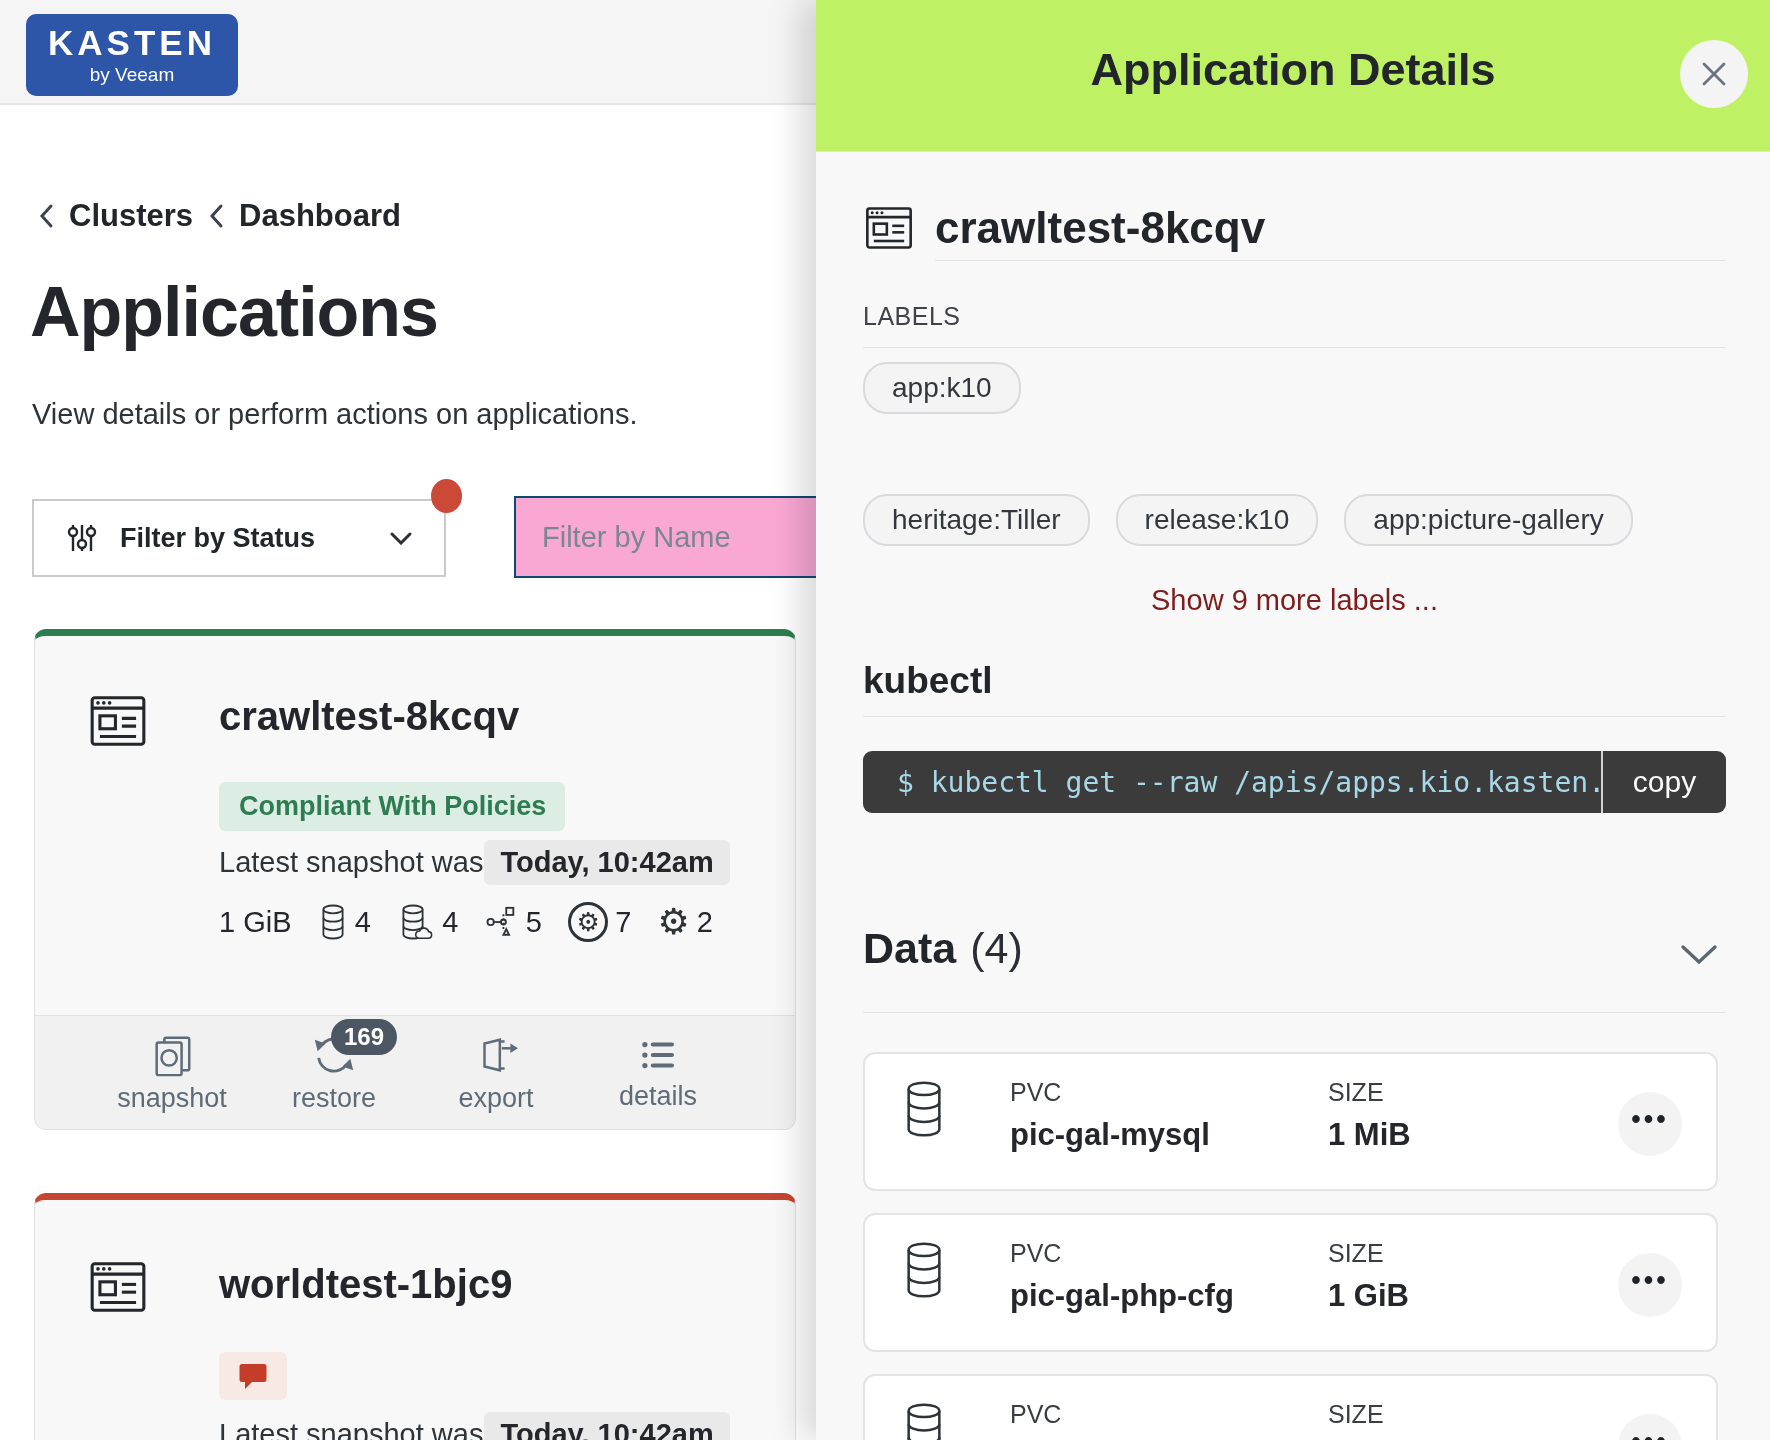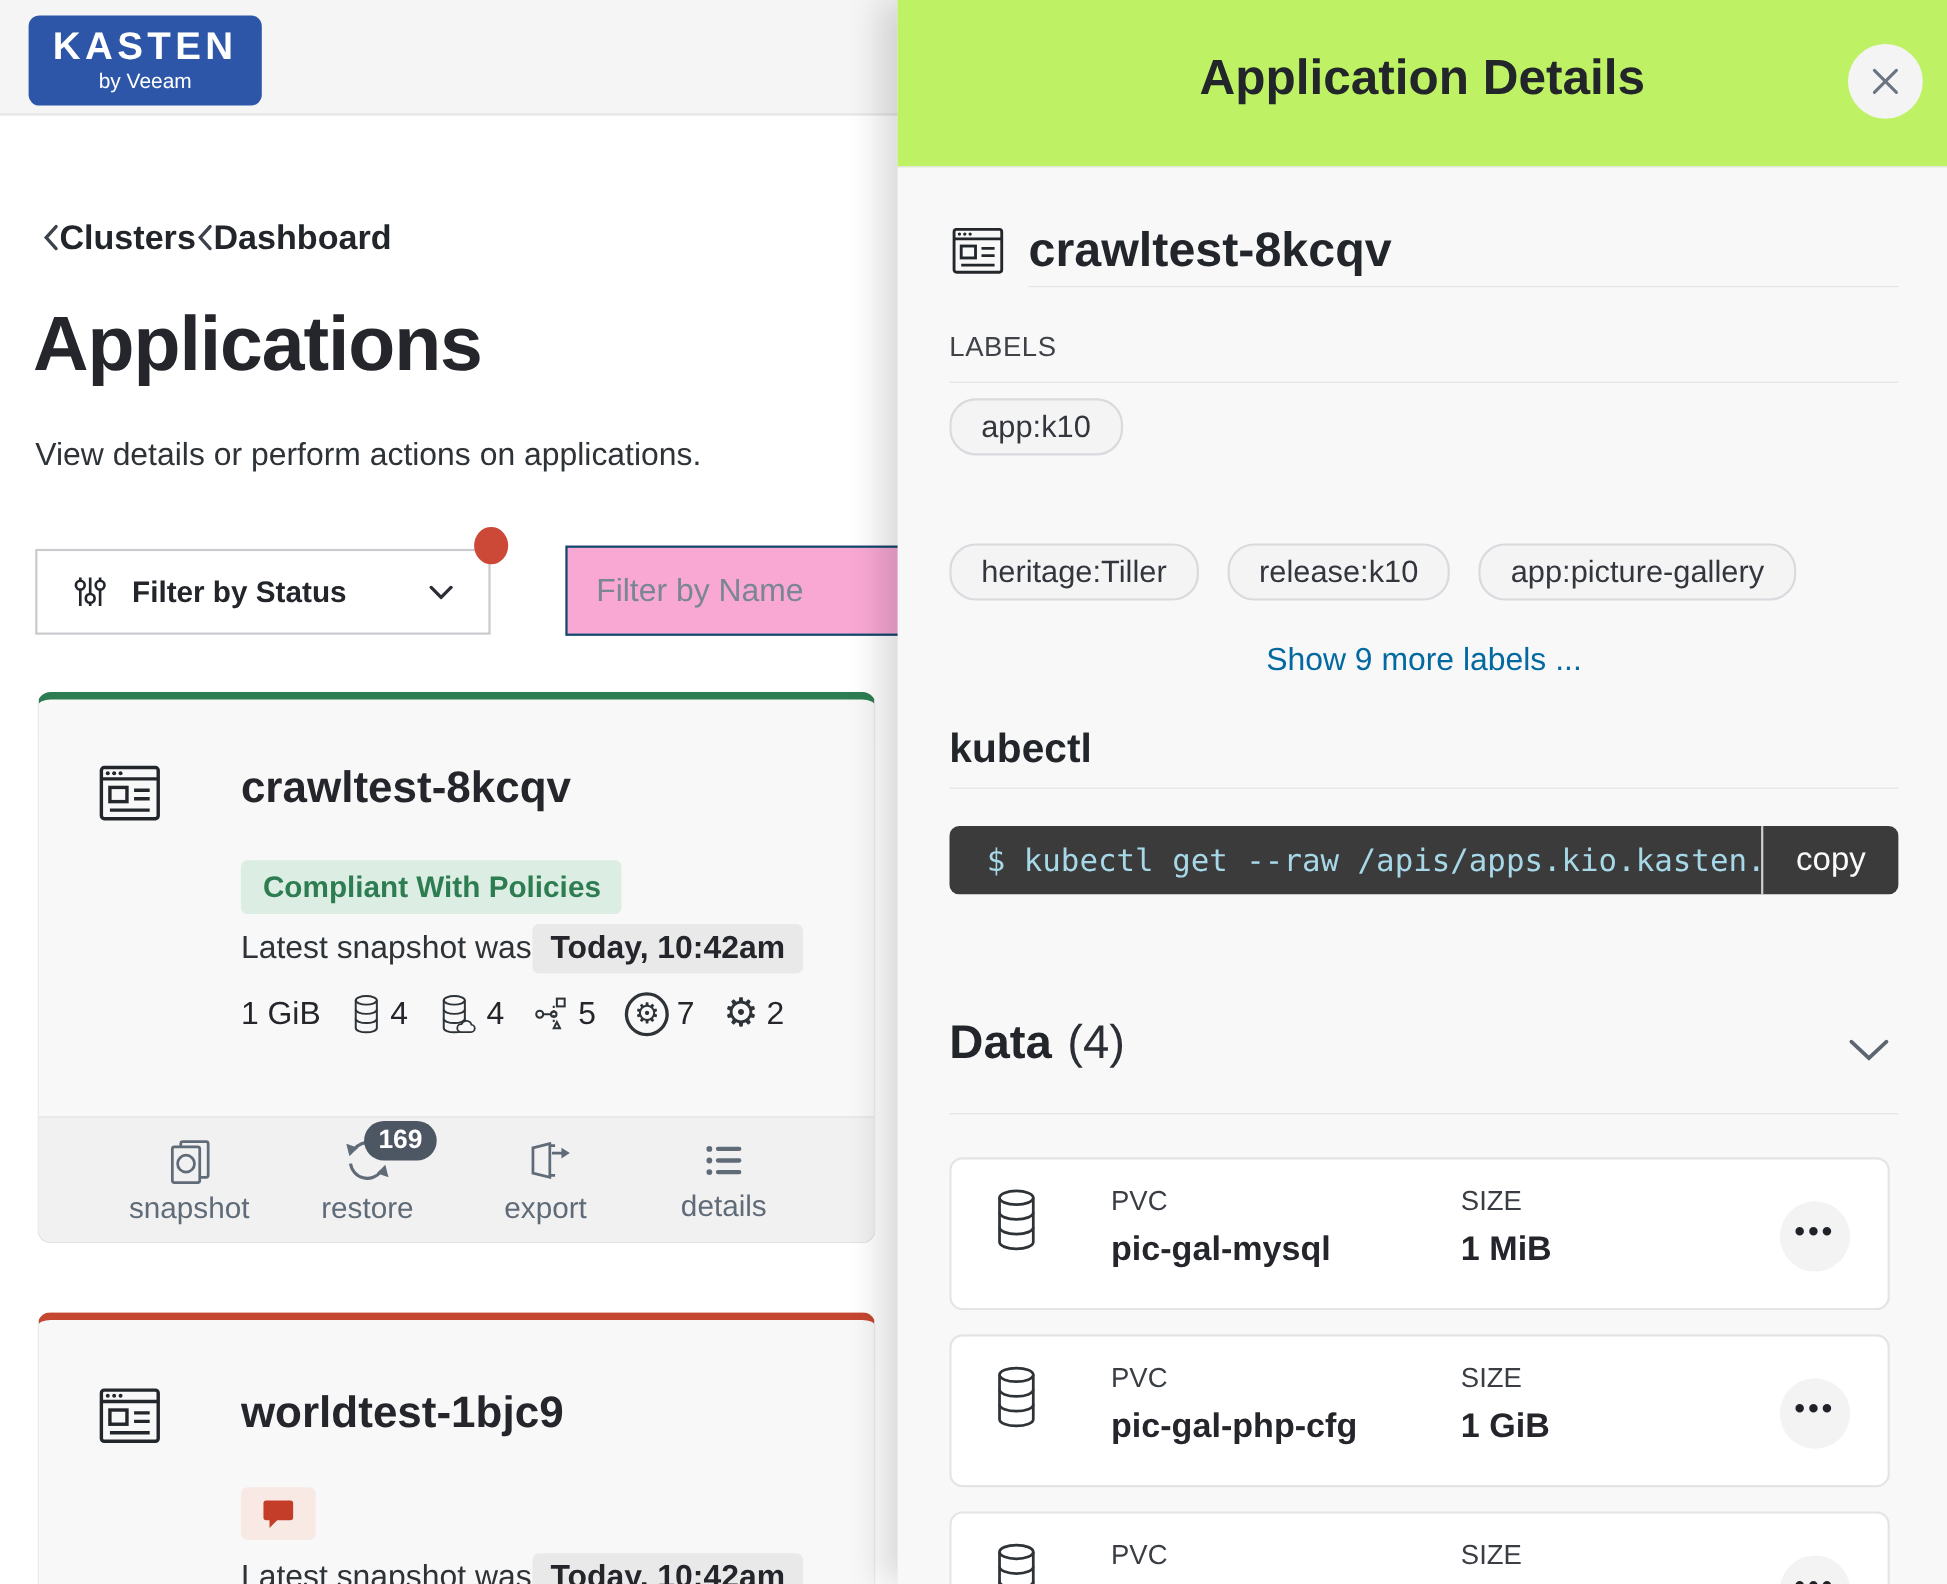--- a/index.html
+++ b/index.html
@@ -8,21 +8,21 @@
          font-family:"Liberation Sans","DejaVu Sans",sans-serif;color:#24262b;}
 
   
   .topbar{position:absolute;left:0;top:0;width:100%;height:105px;background:#f5f5f6;border-bottom:2px solid #e6e6e8;}
   .logo{position:absolute;left:26px;top:14px;width:212px;height:82px;background:#2d56a8;border-radius:10px;
         display:flex;flex-direction:column;align-items:center;justify-content:center;color:#fff;cursor:pointer;}
   .logo .l1{font-size:35px;font-weight:bold;letter-spacing:4px;line-height:1;}
   .logo .l2{font-size:19px;margin-top:4px;}
 
   
-  .crumbs{position:absolute;left:38px;top:198px;display:flex;align-items:center;}
+  .crumbs{position:absolute;left:38px;top:198px;display:flex;align-items:center;gap:15px;}
   .crumb{font-size:31px;font-weight:bold;color:#22262b;cursor:pointer;}
   .crumb-chev{display:block;}
 
   .h1{position:absolute;left:30px;top:272px;font-size:70px;font-weight:800;letter-spacing:-1px;color:#24262b;}
   .sub{position:absolute;left:32px;top:398px;font-size:29px;color:#2e3338;}
 
   
   .statusbox{position:absolute;left:32px;top:499px;width:414px;height:78px;background:#fff;border:2px solid #c9cacd;
              display:flex;align-items:center;padding:0 32px;gap:22px;cursor:pointer;}
   .statusbox .lbl{font-size:27px;font-weight:bold;color:#22262b;flex:1;}
@@ -65,21 +65,21 @@
   .closebtn{position:absolute;right:22px;top:40px;width:68px;height:68px;border-radius:50%;background:#f4f4f5;
             display:flex;align-items:center;justify-content:center;cursor:pointer;}
   .pbody{position:absolute;left:47px;right:44px;top:152px;bottom:0;overflow:hidden;}
   .approw{position:absolute;left:0;top:50px;display:flex;align-items:center;gap:20px;}
   .appname{font-size:44px;font-weight:800;color:#22262b;}
   .div{position:absolute;left:0;right:0;border-top:1px solid #e3e3e5;}
   .labhdr{position:absolute;left:0;top:150px;font-size:25px;color:#3f4247;letter-spacing:0.5px;}
   .pillrow{position:absolute;left:0;right:0;display:flex;gap:26px;}
   .pill{background:#f4f4f5;border:2px solid #dadade;border-radius:24px;padding:8px 27px;font-size:28px;color:#33373d;
         white-space:nowrap;overflow:hidden;text-overflow:ellipsis;}
-  .morelink{position:absolute;left:0;right:0;top:432px;text-align:center;font-size:29px;color:#0369a1;cursor:pointer;}
+  .morelink{position:absolute;left:0;right:0;top:432px;text-align:center;font-size:29px;color:#7f1d1d;cursor:pointer;}
   .sechdr{position:absolute;left:0;font-size:37px;font-weight:800;color:#22262b;}
   .codeblock{position:absolute;left:0;right:0;top:599px;height:62px;background:#3b3b3c;border-radius:9px;
              display:flex;align-items:stretch;overflow:hidden;}
   .code{flex:1;display:flex;align-items:center;padding-left:34px;font-family:"DejaVu Sans Mono","Liberation Mono",monospace;
         font-size:28px;color:#a7d8e8;white-space:nowrap;overflow:hidden;}
   .codesep{width:2px;background:#cfd0d2;}
   .copybtn{width:123px;display:flex;align-items:center;justify-content:center;color:#fafafa;font-size:30px;cursor:pointer;}
   .datahdr{position:absolute;left:0;top:772px;display:flex;align-items:baseline;gap:14px;}
   .datahdr .b{font-size:43px;font-weight:800;color:#22262b;}
   .datahdr .c{font-size:43px;color:#2b2f35;}

